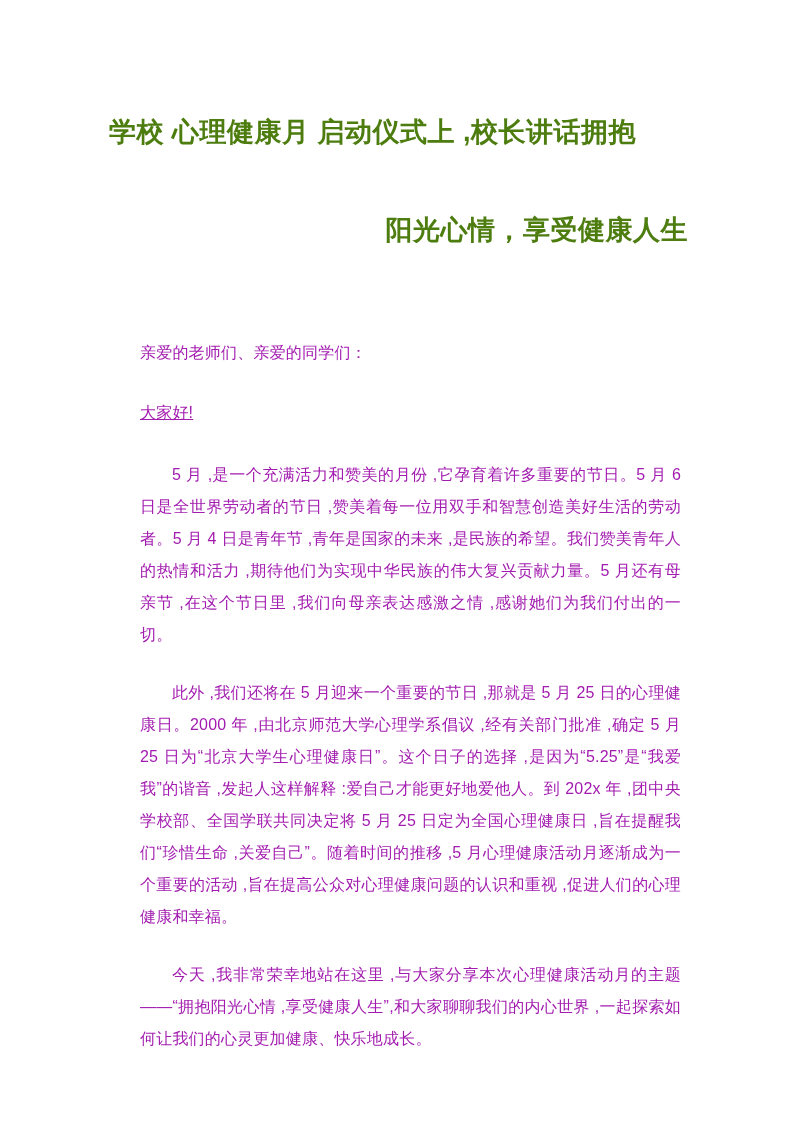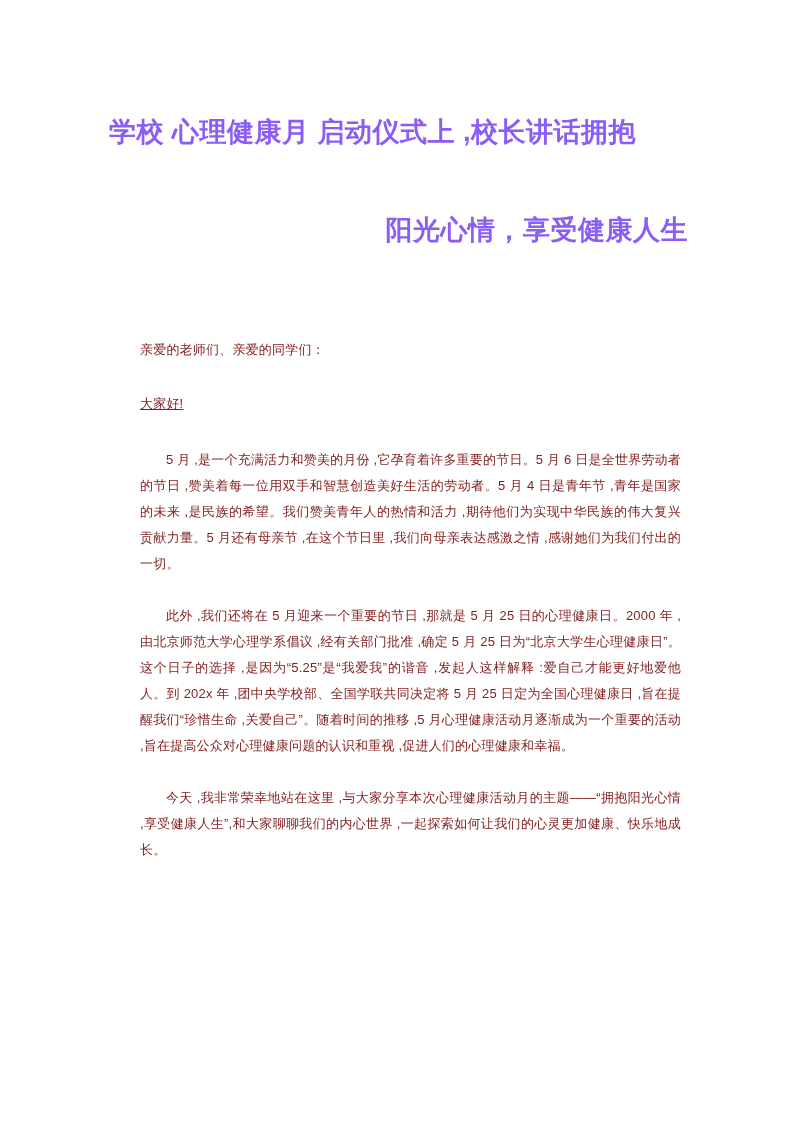--- a/index.html
+++ b/index.html
@@ -23,43 +23,43 @@
     background: #ffffff;
   }
   .doc-title {
     margin: 0;
     padding: 0 105px 0 105px;
     font-size: 27px;
     font-weight: bold;
     line-height: 1.1;
     letter-spacing: 0.5px;
     text-align: center;
-    color: #8b5cf6;
+    color: #4d7c0f;
   }
   .title-line-1 {
     display: block;
     padding-top: 118px;
     text-align: left;
     margin-left: 4px;
   }
   .title-line-2 {
     display: block;
     padding-top: 68px;
     text-align: right;
   }
   .body-block {
     padding: 0 112px 0 140px;
     margin-top: 92px;
   }
   .para {
     margin: 16px 0 26px 0;
-    font-size: 13px;
+    font-size: 16px;
     line-height: 2.0;
     text-align: justify;
-    color: #7f1d1d;
+    color: #a21caf;
     letter-spacing: 0.2px;
   }
   .para.greeting {
     margin-bottom: 28px;
   }
   .para.hello {
     margin-bottom: 30px;
     text-decoration: underline;
   }
   .para.indent {

